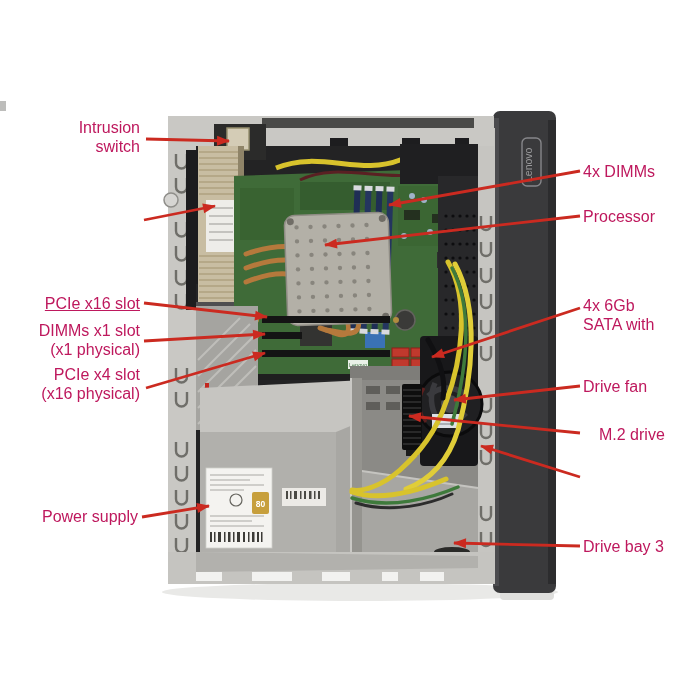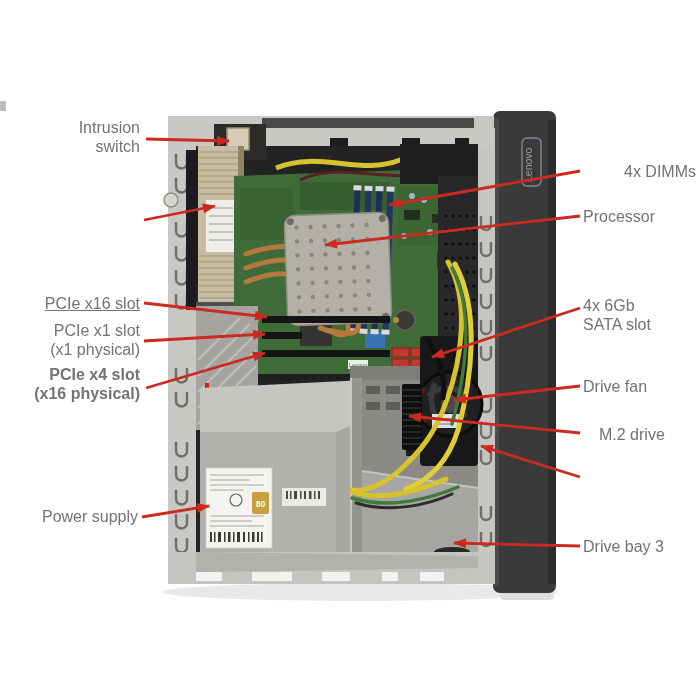--- a/index.html
+++ b/index.html
@@ -1,27 +1,27 @@
 <!DOCTYPE html>
 <html><head>
 <meta charset="utf-8">
 <style>
   html,body{margin:0;padding:0;background:#ffffff;}
   .stage{position:relative;width:700px;height:700px;background:#ffffff;overflow:hidden;
          font-family:"Liberation Sans",sans-serif;}
   .layer{position:absolute;left:0;top:0;width:700px;height:700px;}
-  .lbl{position:absolute;font-size:16px;line-height:19px;color:#737373;white-space:pre-line;z-index:4;}
+  .lbl{position:absolute;font-size:16px;line-height:19px;color:#be185d;white-space:pre-line;z-index:4;}
   .lbl.l{text-align:right;}
   #lbl-intrusion{top:118px;right:560px;}
   #lbl-rearfan{top:197px;right:560px;}
   #lbl-x16{top:294px;right:560px;text-decoration:underline;}
   #lbl-x1{top:321px;right:560px;}
-  #lbl-x4{top:365px;right:560px;font-weight:bold;}
+  #lbl-x4{top:365px;right:560px;}
   #lbl-psu{top:507px;right:562px;}
-  #lbl-dimms{top:162px;left:583px;margin-left:41px;}
+  #lbl-dimms{top:162px;left:583px;}
   #lbl-proc{top:207px;left:583px;}
   #lbl-sata{top:296px;left:583px;}
   #lbl-frontfan{top:377px;left:583px;}
   #lbl-m2{top:425px;left:583px;margin-left:16px;}
   #lbl-mono{top:467px;left:583px;}
   #lbl-bay{top:537px;left:583px;}
   svg{display:block;}
 </style>
 </head>
 <body>
@@ -455,27 +455,27 @@
       <path marker-end="url(#ah)" d="M580,386 L454,400"></path>
       <path marker-end="url(#ah)" d="M580,433 L409,416"></path>
       <path marker-end="url(#ah)" d="M580,477 L481,446"></path>
       <path marker-end="url(#ah)" d="M580,546 L454,543"></path>
     </g>
   </svg>
 
   <div class="lbl l" id="lbl-intrusion">Intrusion
 switch</div>
   <div class="lbl l" id="lbl-x16">PCIe x16 slot</div>
-  <div class="lbl l" id="lbl-x1">PCIe x1 slot
+  <div class="lbl l" id="lbl-x1">DIMMs x1 slot
 (x1 physical)</div>
   <div class="lbl l" id="lbl-x4">PCIe x4 slot
 (x16 physical)</div>
   <div class="lbl l" id="lbl-psu">Power supply</div>
 
   <div class="lbl" id="lbl-dimms">4x DIMMs</div>
   <div class="lbl" id="lbl-proc">Processor</div>
   <div class="lbl" id="lbl-sata">4x 6Gb
-SATA slot</div>
+SATA with</div>
   <div class="lbl" id="lbl-frontfan">Drive fan</div>
   <div class="lbl" id="lbl-m2">M.2 drive</div>
   <div class="lbl" id="lbl-bay">Drive bay 3</div>
 
 </div>
 
 </body></html>

